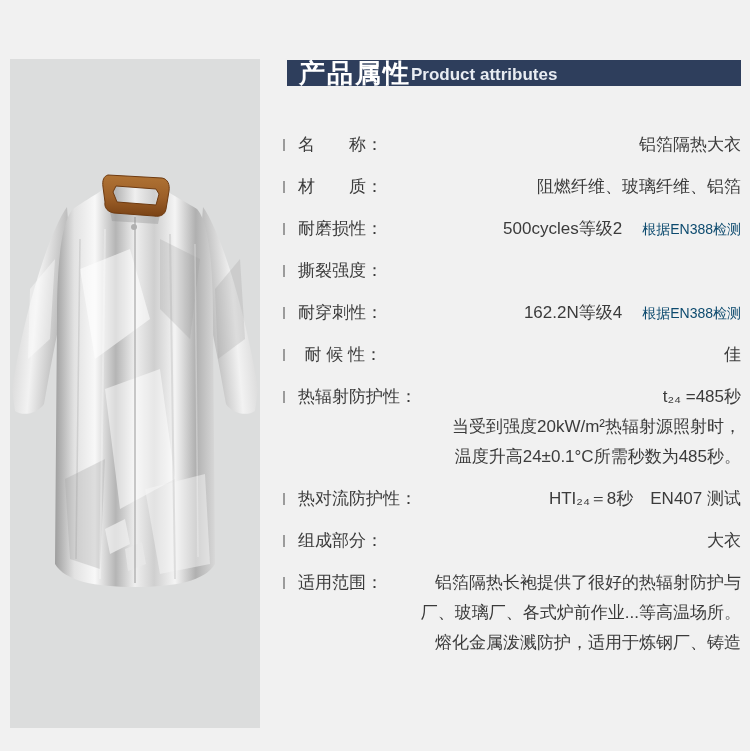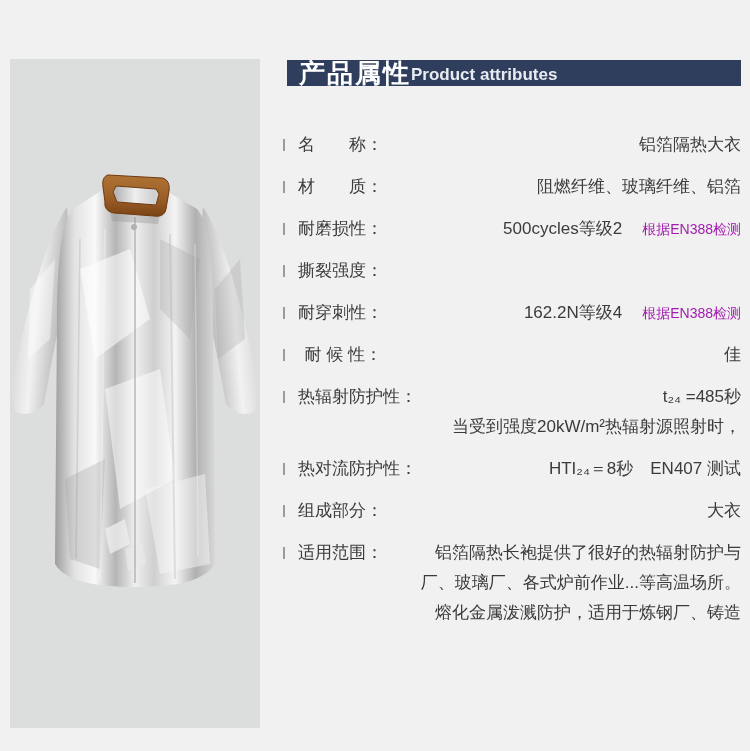--- a/index.html
+++ b/index.html
@@ -31,21 +31,21 @@
     font-size:17px;color:#3b3b3b;line-height:20px;
     display:flex;align-items:flex-start;
   }
   .tick{position:absolute;left:0;top:4px;width:2px;height:12px;background:#9b9b9b;}
   .attr-label{
     flex:0 0 auto;box-sizing:border-box;min-width:100px;
     padding-right:16px;white-space:pre;
   }
   .attr-value-block{flex:1;}
   .attr-value.fixed{display:inline-block;width:95px;}
-  .attr-note{font-size:14px;margin-left:20px;color:#a21caf;}
+  .attr-note{font-size:14px;margin-left:20px;color:#0c4a6e;}
   .attr-detail{display:block;margin-top:10px;}
 </style>
 </head>
 <body>
 
 <div class="page">
 
   <div class="photo">
     <svg viewBox="0 0 250 669" xmlns="http://www.w3.org/2000/svg">
       <defs>
@@ -153,21 +153,21 @@
     <span class="attr-label">耐 候 性：</span>
     <span class="attr-value-block">
       <span class="attr-value">佳</span>
     </span>
   </div>
         <div class="attr-row">
     <span class="tick"></span>
     <span class="attr-label">热辐射防护性：</span>
     <span class="attr-value-block">
       <span class="attr-value">t₂₄ =485秒</span>
-    <span class="attr-detail">当受到强度20kW/m²热辐射源照射时，</span></span>
+    <span class="attr-detail">当受到强度20kW/m²热辐射源照射时，</span><span class="attr-detail">温度升高24±0.1°C所需秒数为485秒。</span></span>
   </div>
         <div class="attr-row">
     <span class="tick"></span>
     <span class="attr-label">热对流防护性：</span>
     <span class="attr-value-block">
       <span class="attr-value">HTI₂₄＝8秒　EN407 测试</span>
     </span>
   </div>
         <div class="attr-row">
     <span class="tick"></span>

